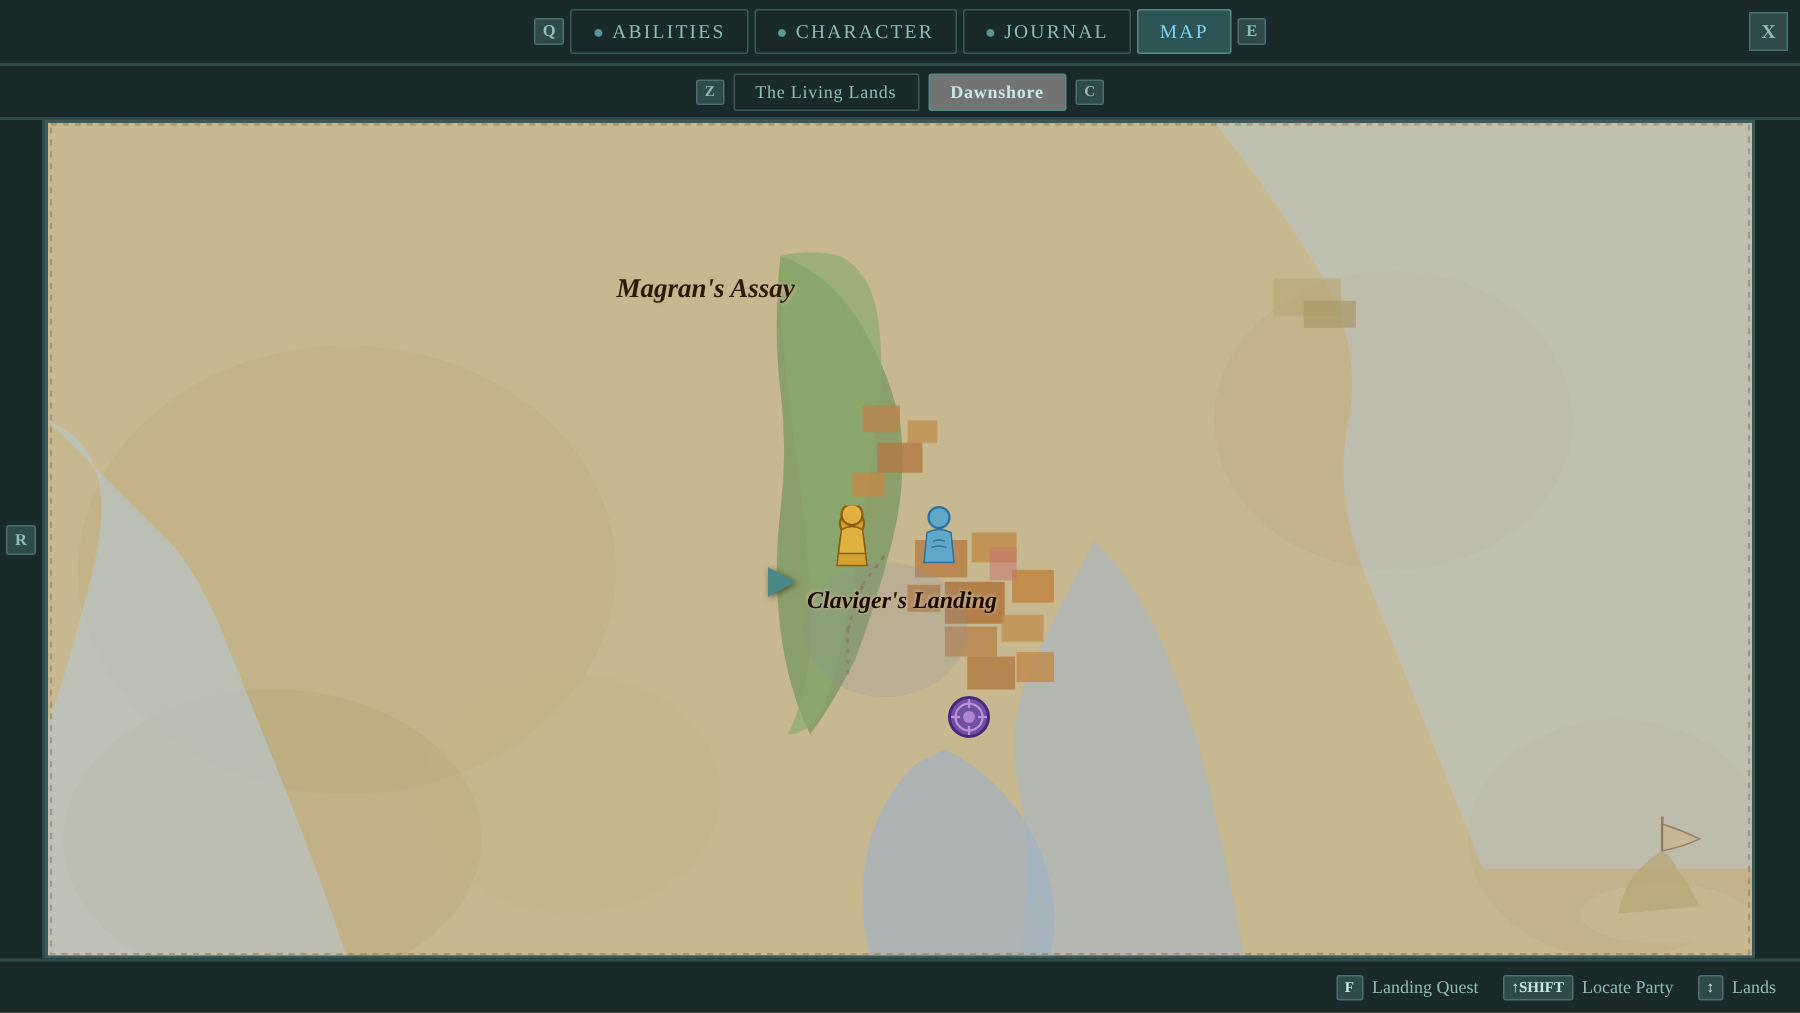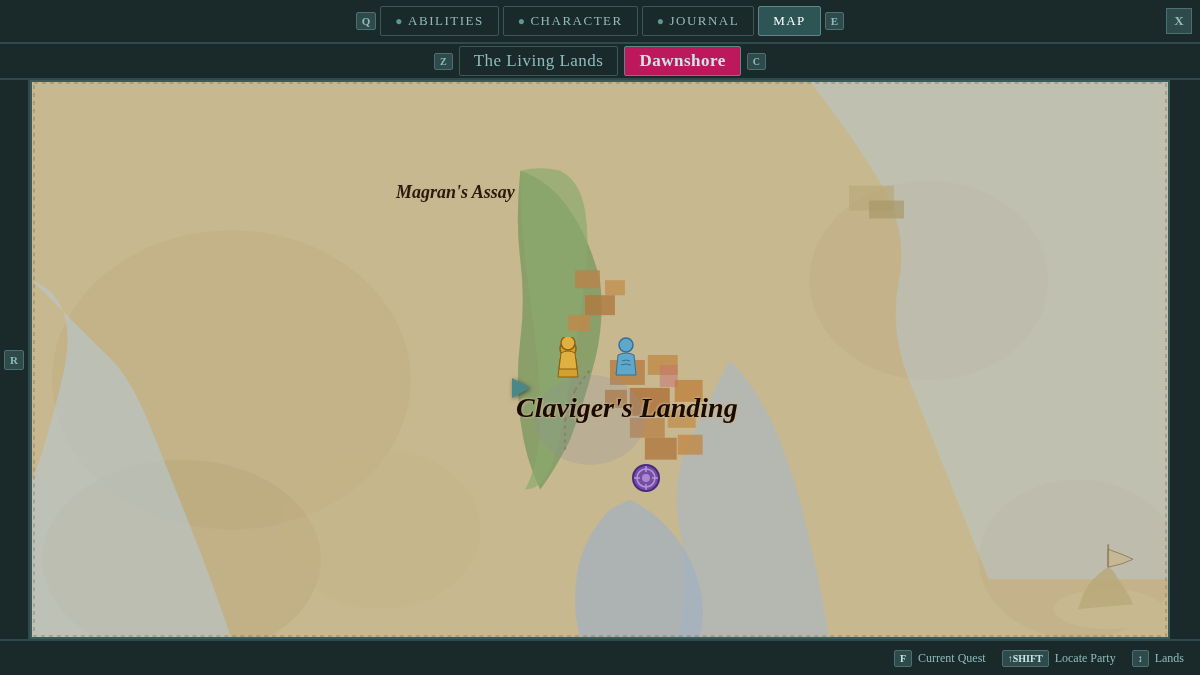--- a/index.html
+++ b/index.html
@@ -51,21 +51,21 @@
       border-radius: 2px;
       cursor: pointer;
       display: flex;
       align-items: center;
       gap: 4px;
     }
 
     .nav-tab.active {
       background: #2e5555;
       border-color: #5a8888;
-      color: #ffffff;
+      color: #7dd3fc;
     }
 
     .nav-tab .tab-icon {
       color: #5a9999;
       font-size: 12px;
     }
 
     .close-btn {
       position: absolute;
       right: 8px;
@@ -107,30 +107,30 @@
       padding: 2px 5px;
       border: 1px solid #4a7070;
       border-radius: 2px;
       min-width: 18px;
       text-align: center;
     }
 
     .sub-tab {
       background: transparent;
       color: #8fbbbb;
-      font-size: 17px;
+      font-size: 12px;
       letter-spacing: 0.5px;
       padding: 4px 14px;
       border: 1px solid #3a5a5a;
       border-radius: 2px;
       cursor: pointer;
     }
 
     .sub-tab.active {
-      background: #be185d;
+      background: #737373;
       border-color: #5a8888;
       color: #c8e8e8;
       font-weight: bold;
     }
 
     
     #map-container {
       position: absolute;
       top: 80px;
       left: 30px;
@@ -221,29 +221,29 @@
       position: absolute;
       color: #2a1a0a;
       font-family: 'Palatino Linotype', Palatino, Georgia, serif;
       font-style: italic;
       text-shadow: 1px 1px 2px rgba(200,180,140,0.8), -1px -1px 2px rgba(200,180,140,0.8);
       pointer-events: none;
     }
 
     #label-magran {
       top: 100px;
-      left: 364px;
+      left: 379px;
       font-size: 18px;
       font-weight: bold;
     }
 
     #label-claviger {
       top: 310px;
-      left: 484px;
-      font-size: 28px;
+      left: 506px;
+      font-size: 16px;
       font-weight: bold;
       color: #1a0a00;
     }
 
     
     #player-marker {
       position: absolute;
       top: 296px;
       left: 480px;
       width: 0;
@@ -405,21 +405,21 @@
       <line x1="16" y1="22" x2="16" y2="28" stroke="#c090e0" stroke-width="1.5"></line>
       <line x1="4" y1="16" x2="10" y2="16" stroke="#c090e0" stroke-width="1.5"></line>
       <line x1="22" y1="16" x2="28" y2="16" stroke="#c090e0" stroke-width="1.5"></line>
     </svg>
   </div>
 </div>
 
 <div id="status-bar">
   <div class="status-item">
     <div class="status-key">F</div>
-    <span>Current Quest</span>
+    <span>Landing Quest</span>
   </div>
   <div class="status-item">
     <div class="status-key">↑SHIFT</div>
     <span>Locate Party</span>
   </div>
   <div class="status-item">
     <div class="status-key">↕</div>
     <span>Lands</span>
   </div>
 </div>

